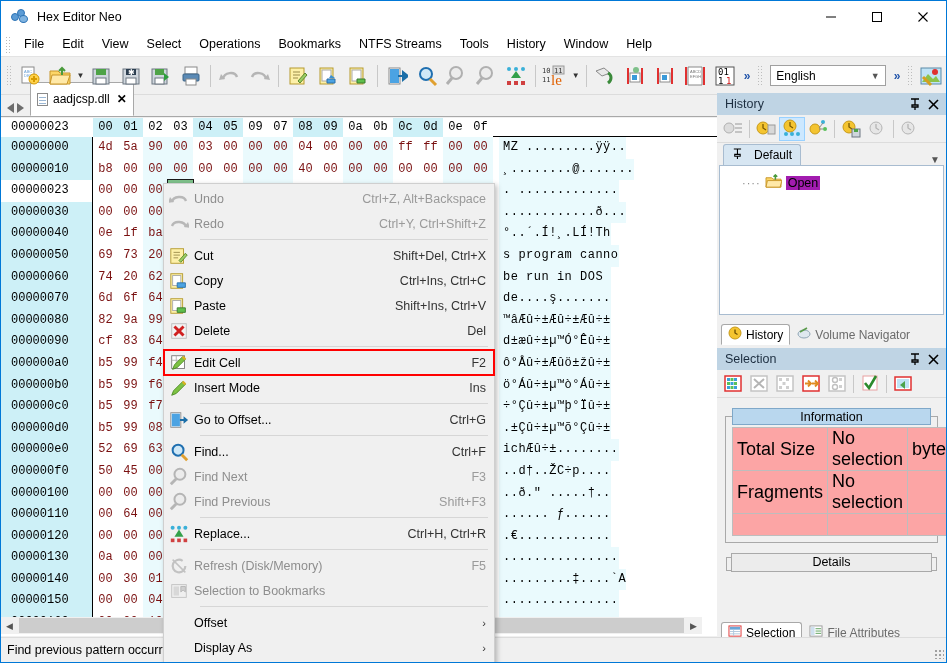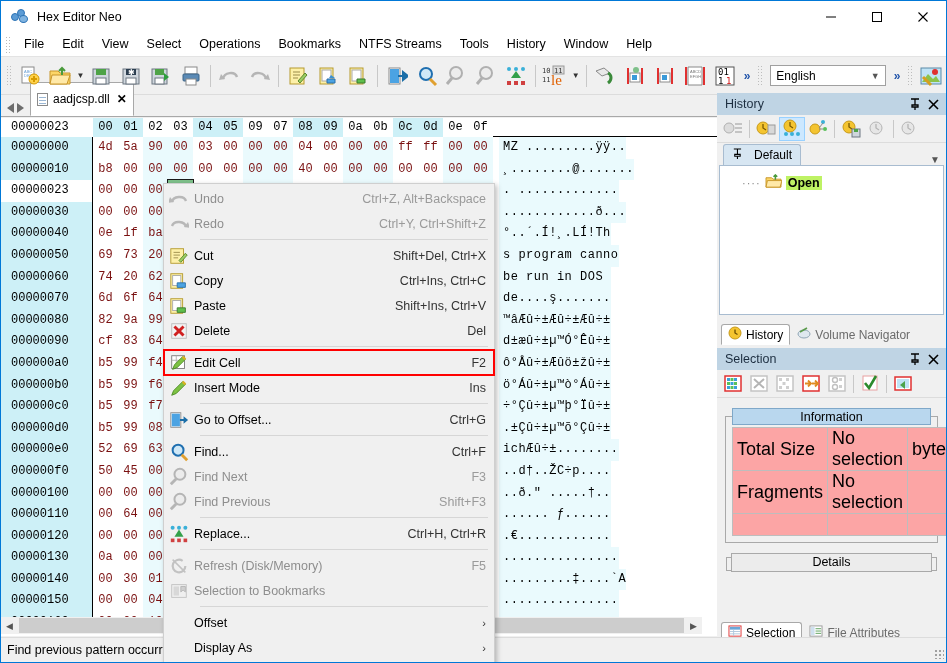--- a/index.html
+++ b/index.html
@@ -293,21 +293,21 @@
   .hist-body {
     background:#fff; border:1px solid #a8bcd0;
     height: 150px; margin: 0 2px;
     position: relative;
   }
   .tree-item {
     display:flex; align-items:center; gap:4px;
     margin: 8px 0 0 22px; font-size:12.5px;
   }
   .tree-dots { color:#888; letter-spacing:1px; font-size:11px; }
-  .tree-label { background:#bef264; padding:0 2px;font-weight:bold; }
+  .tree-label { background:#a21caf; padding:0 2px; }
 
   .bottom-tabs {
     height: 22px; display:flex; align-items:flex-end;
     padding-left: 4px; background:#f0f0f0;
   }
   .btab {
     height: 21px;
     display:flex; align-items:center; gap:4px;
     padding: 0 6px; font-size:12px;
     border:1px solid transparent;

